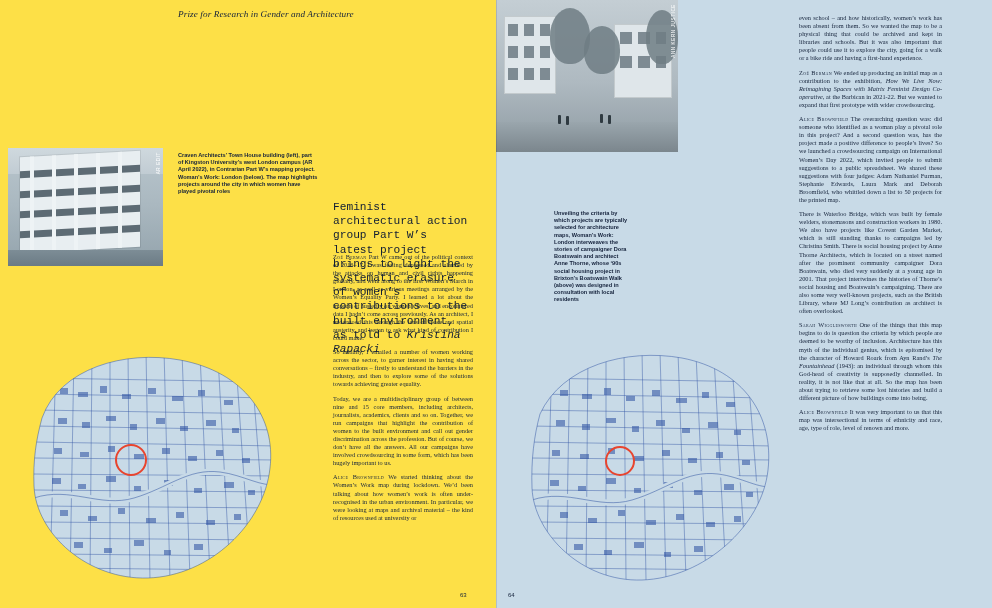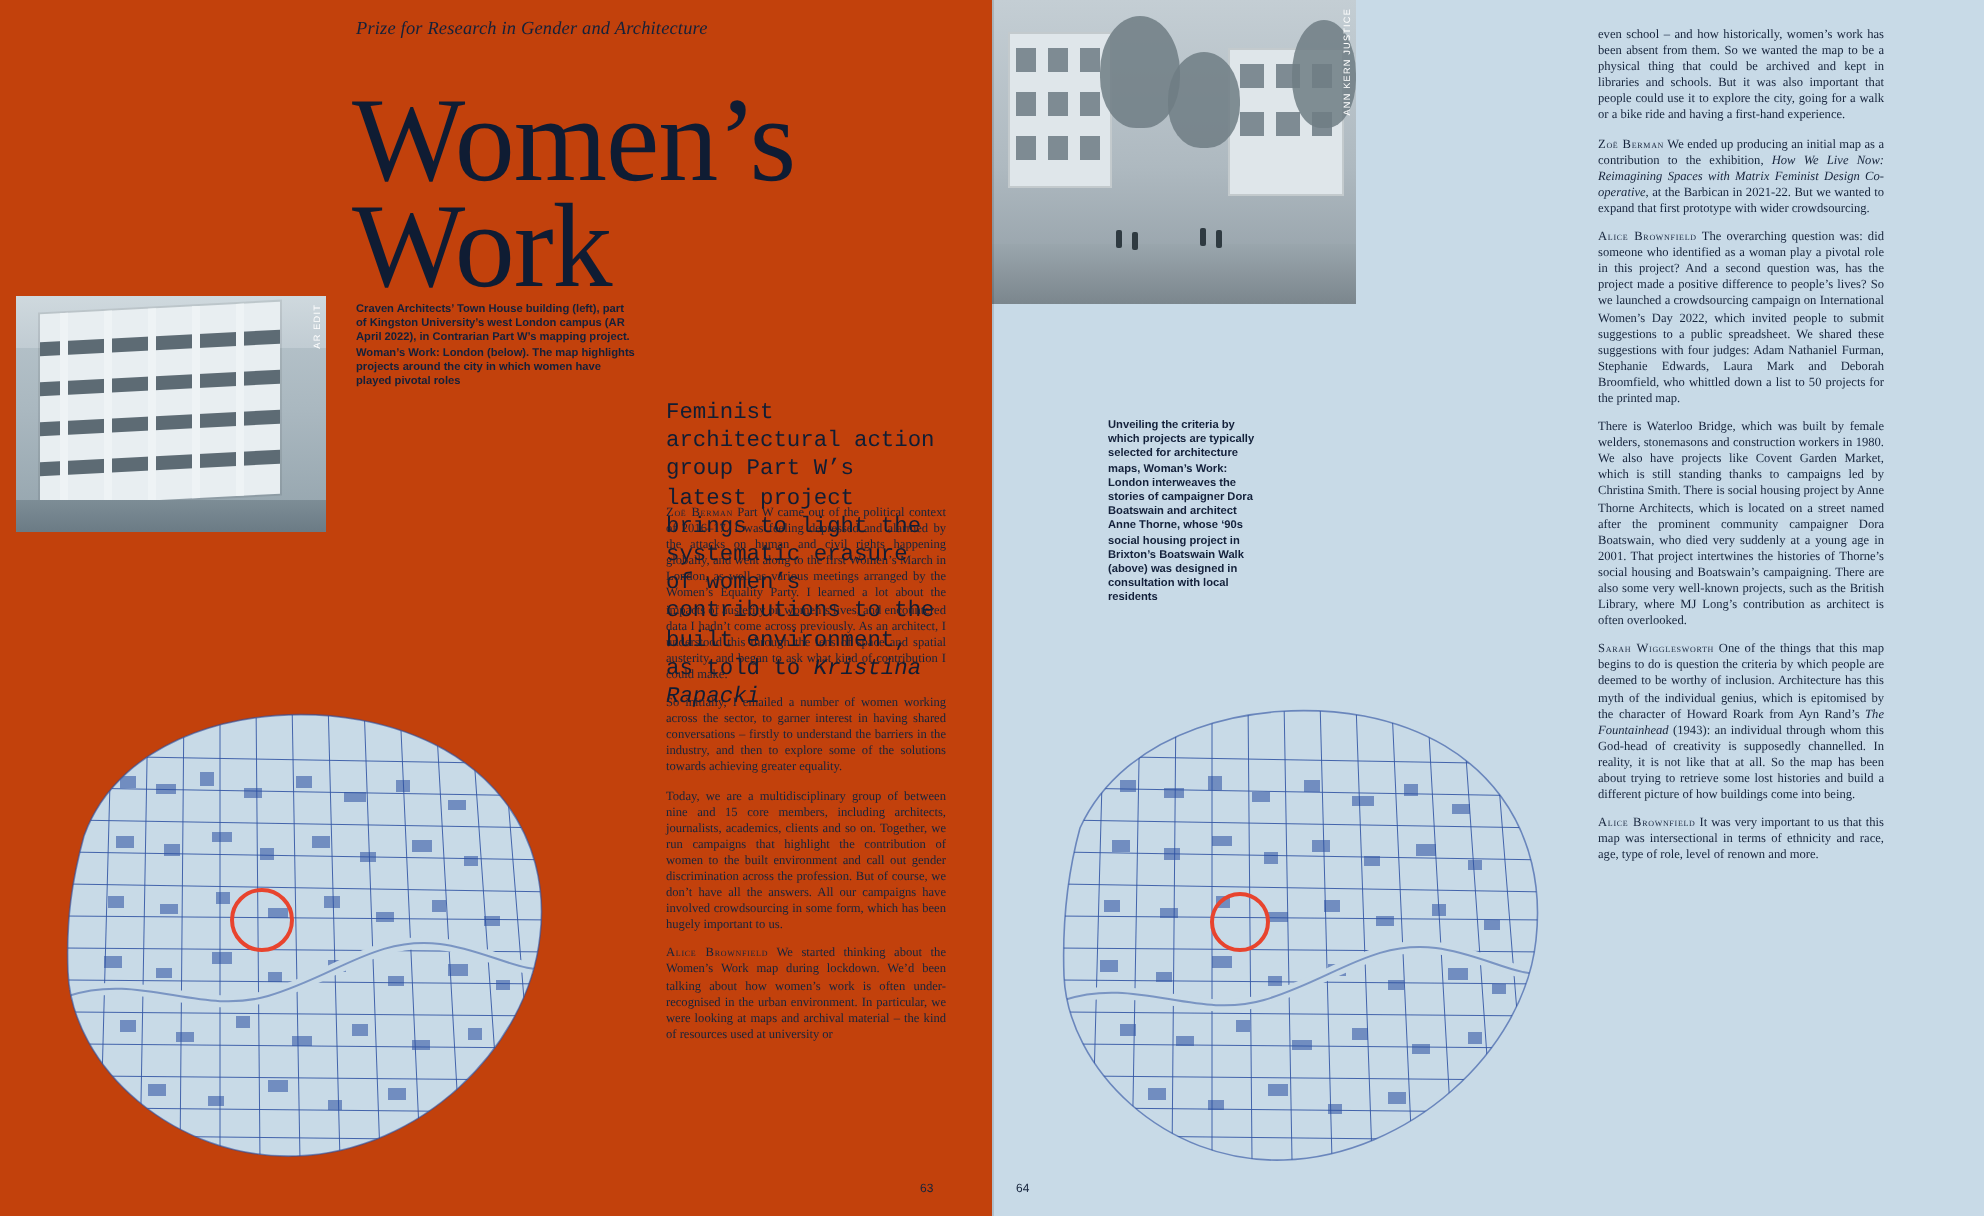--- a/index.html
+++ b/index.html
@@ -21,21 +21,21 @@
     display: flex;
   }
   .page {
     position: relative;
     width: 496px;
     height: 608px;
     background: #c9dbe8;
     overflow: hidden;
   }
   .page.left {
-    background: #c2410c;
+    background: #fde047;
   }
   .page.right {
     background: #c8dae7;
   }
   .gutter {
     position: absolute;
     left: 496px;
     top: 0;
     width: 1px;
     height: 608px;
@@ -226,24 +226,20 @@
 <body>
 
 <div class="spread">
 
   <div class="page left">
 
     <div class="col kicker" style="left:178px; top:8px; width:300px;">
       <div style="font-style:italic;">Prize for Research in Gender and Architecture</div>
     </div>
 
-    <div class="col" style="left:176px; top:44px; width:300px;">
-      <div class="bigtitle">Women’s</div>
-      <div class="bigtitle">Work</div>
-    </div>
 
     <div class="col standfirst" style="left:333px; top:160px; width:140px;">
       <span>Feminist architectural action group Part W’s latest project brings to light the systematic erasure of women’s contributions to the built environment, as told to </span><i>Kristina Rapacki</i>
     </div>
 
     <div class="photo photo-left">
       <div class="sky"></div>
       <div class="bldg">
         <div class="floor" style="top:14px;"></div>
         <div class="floor" style="top:34px;"></div>

